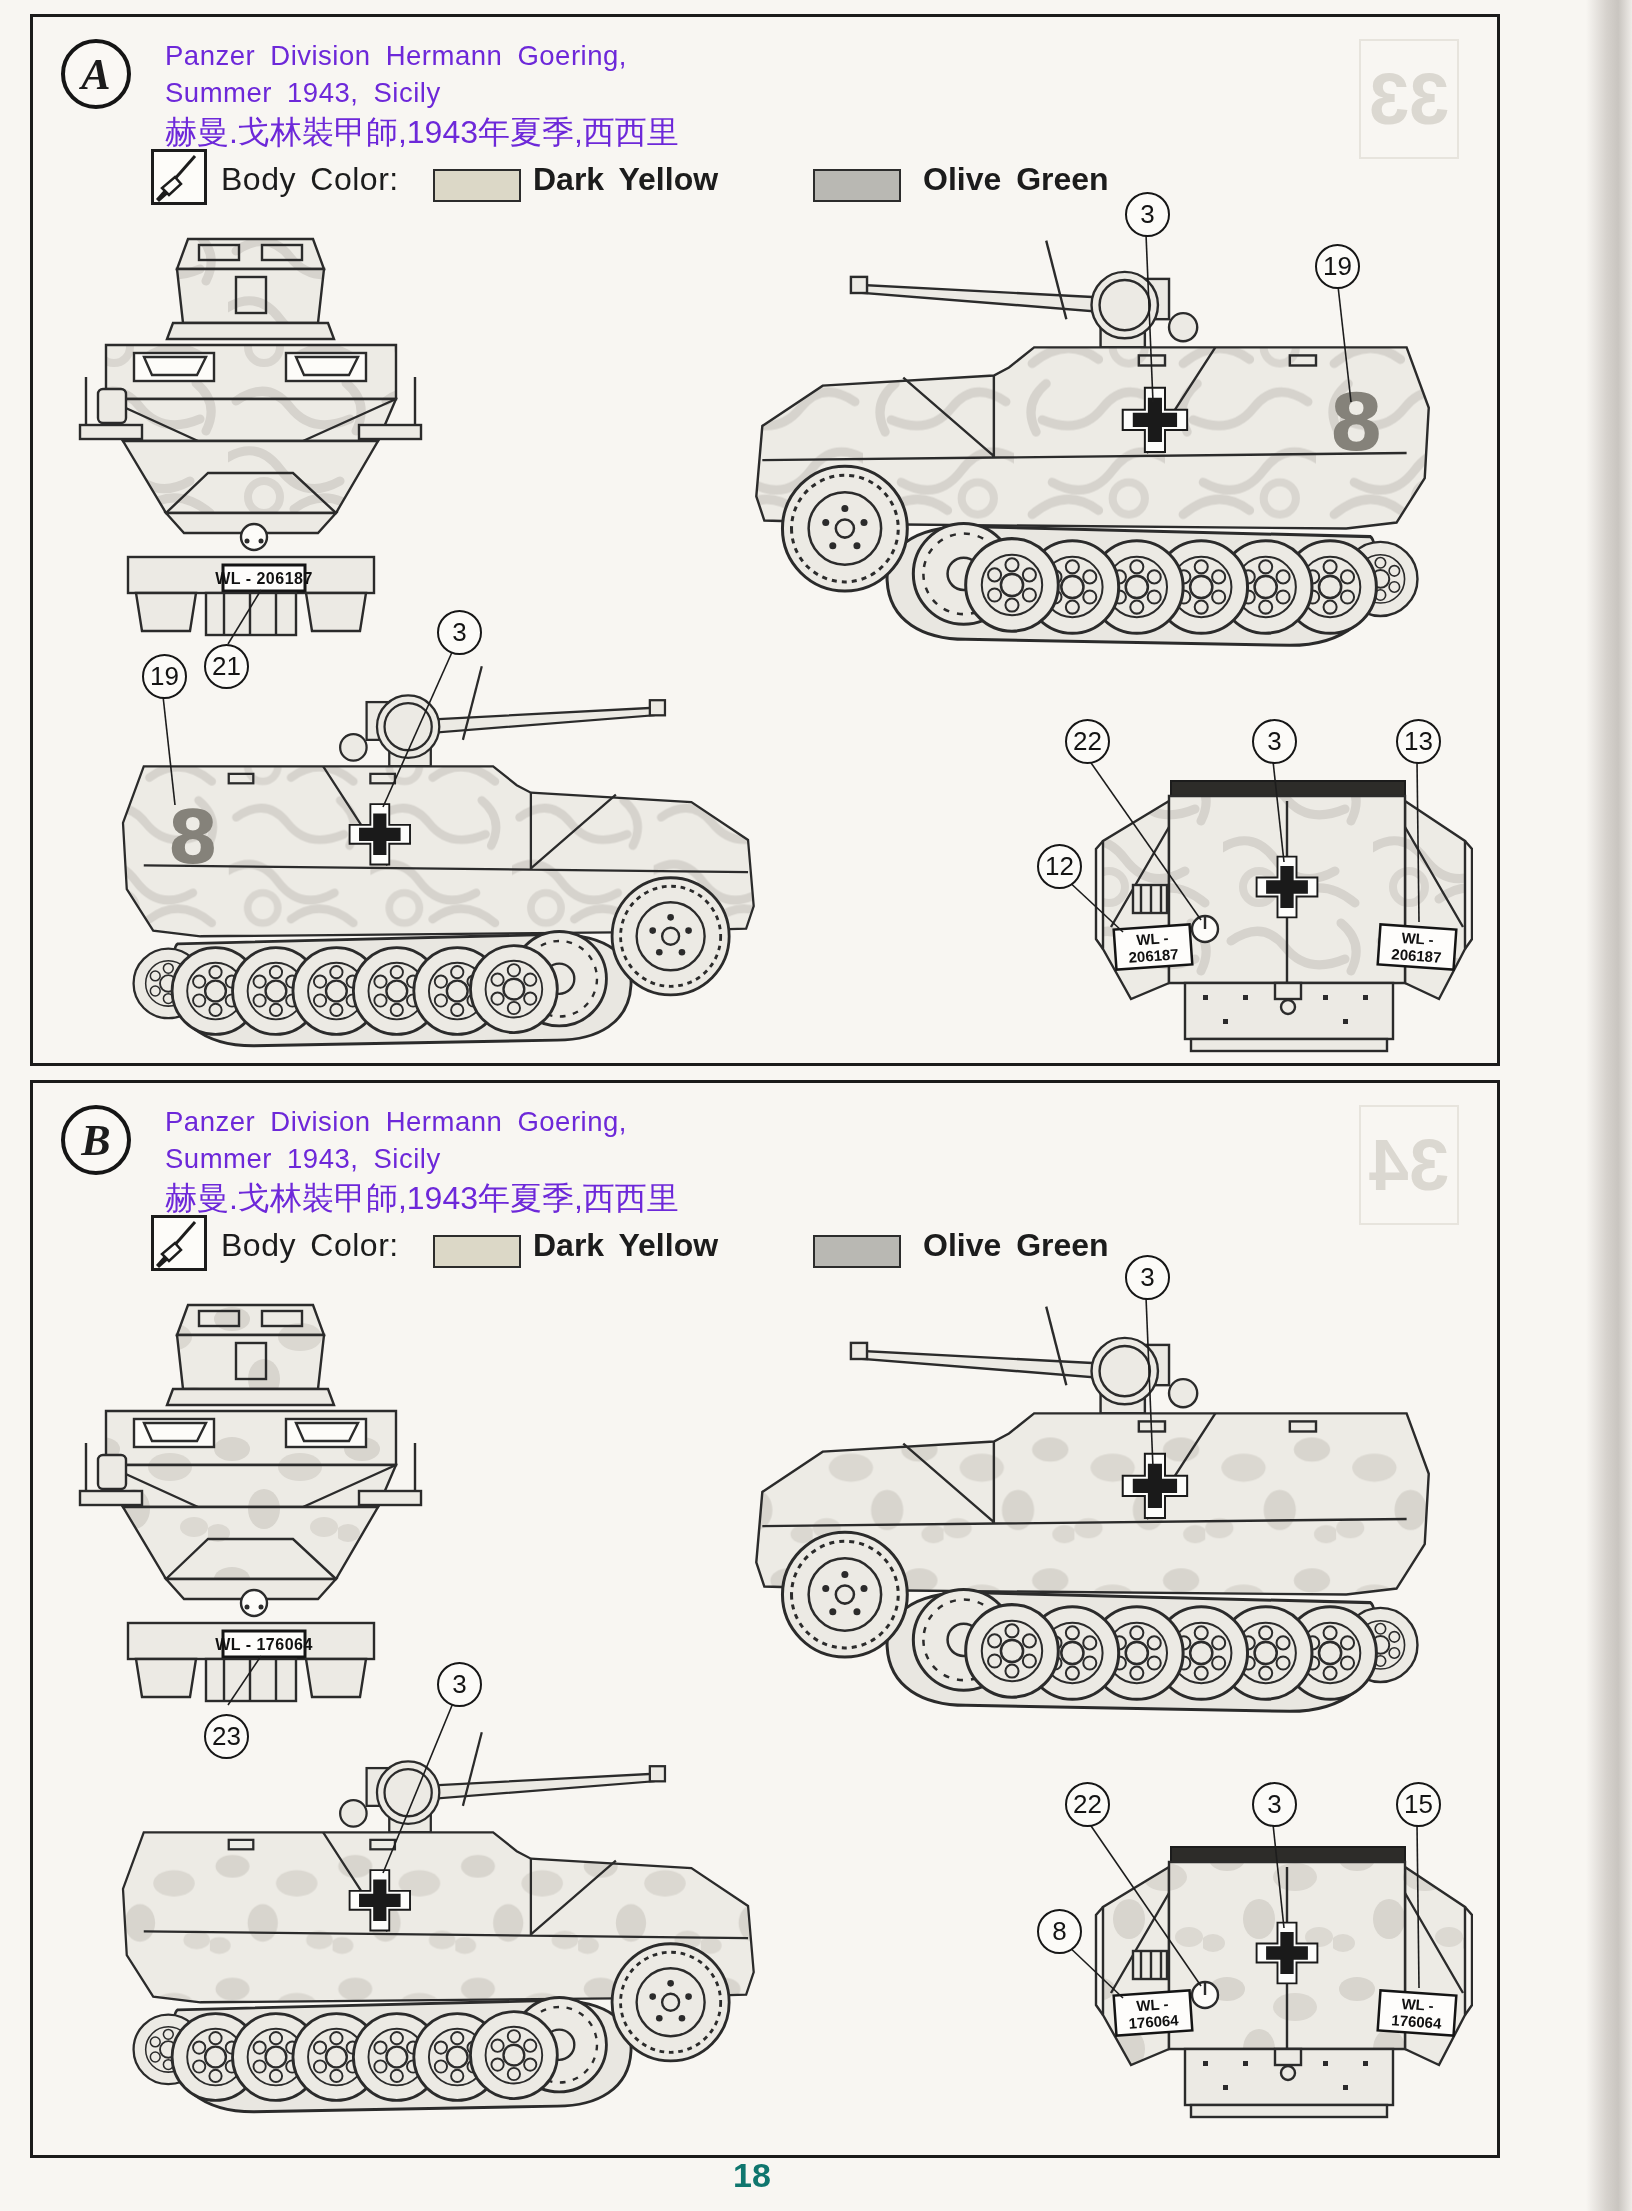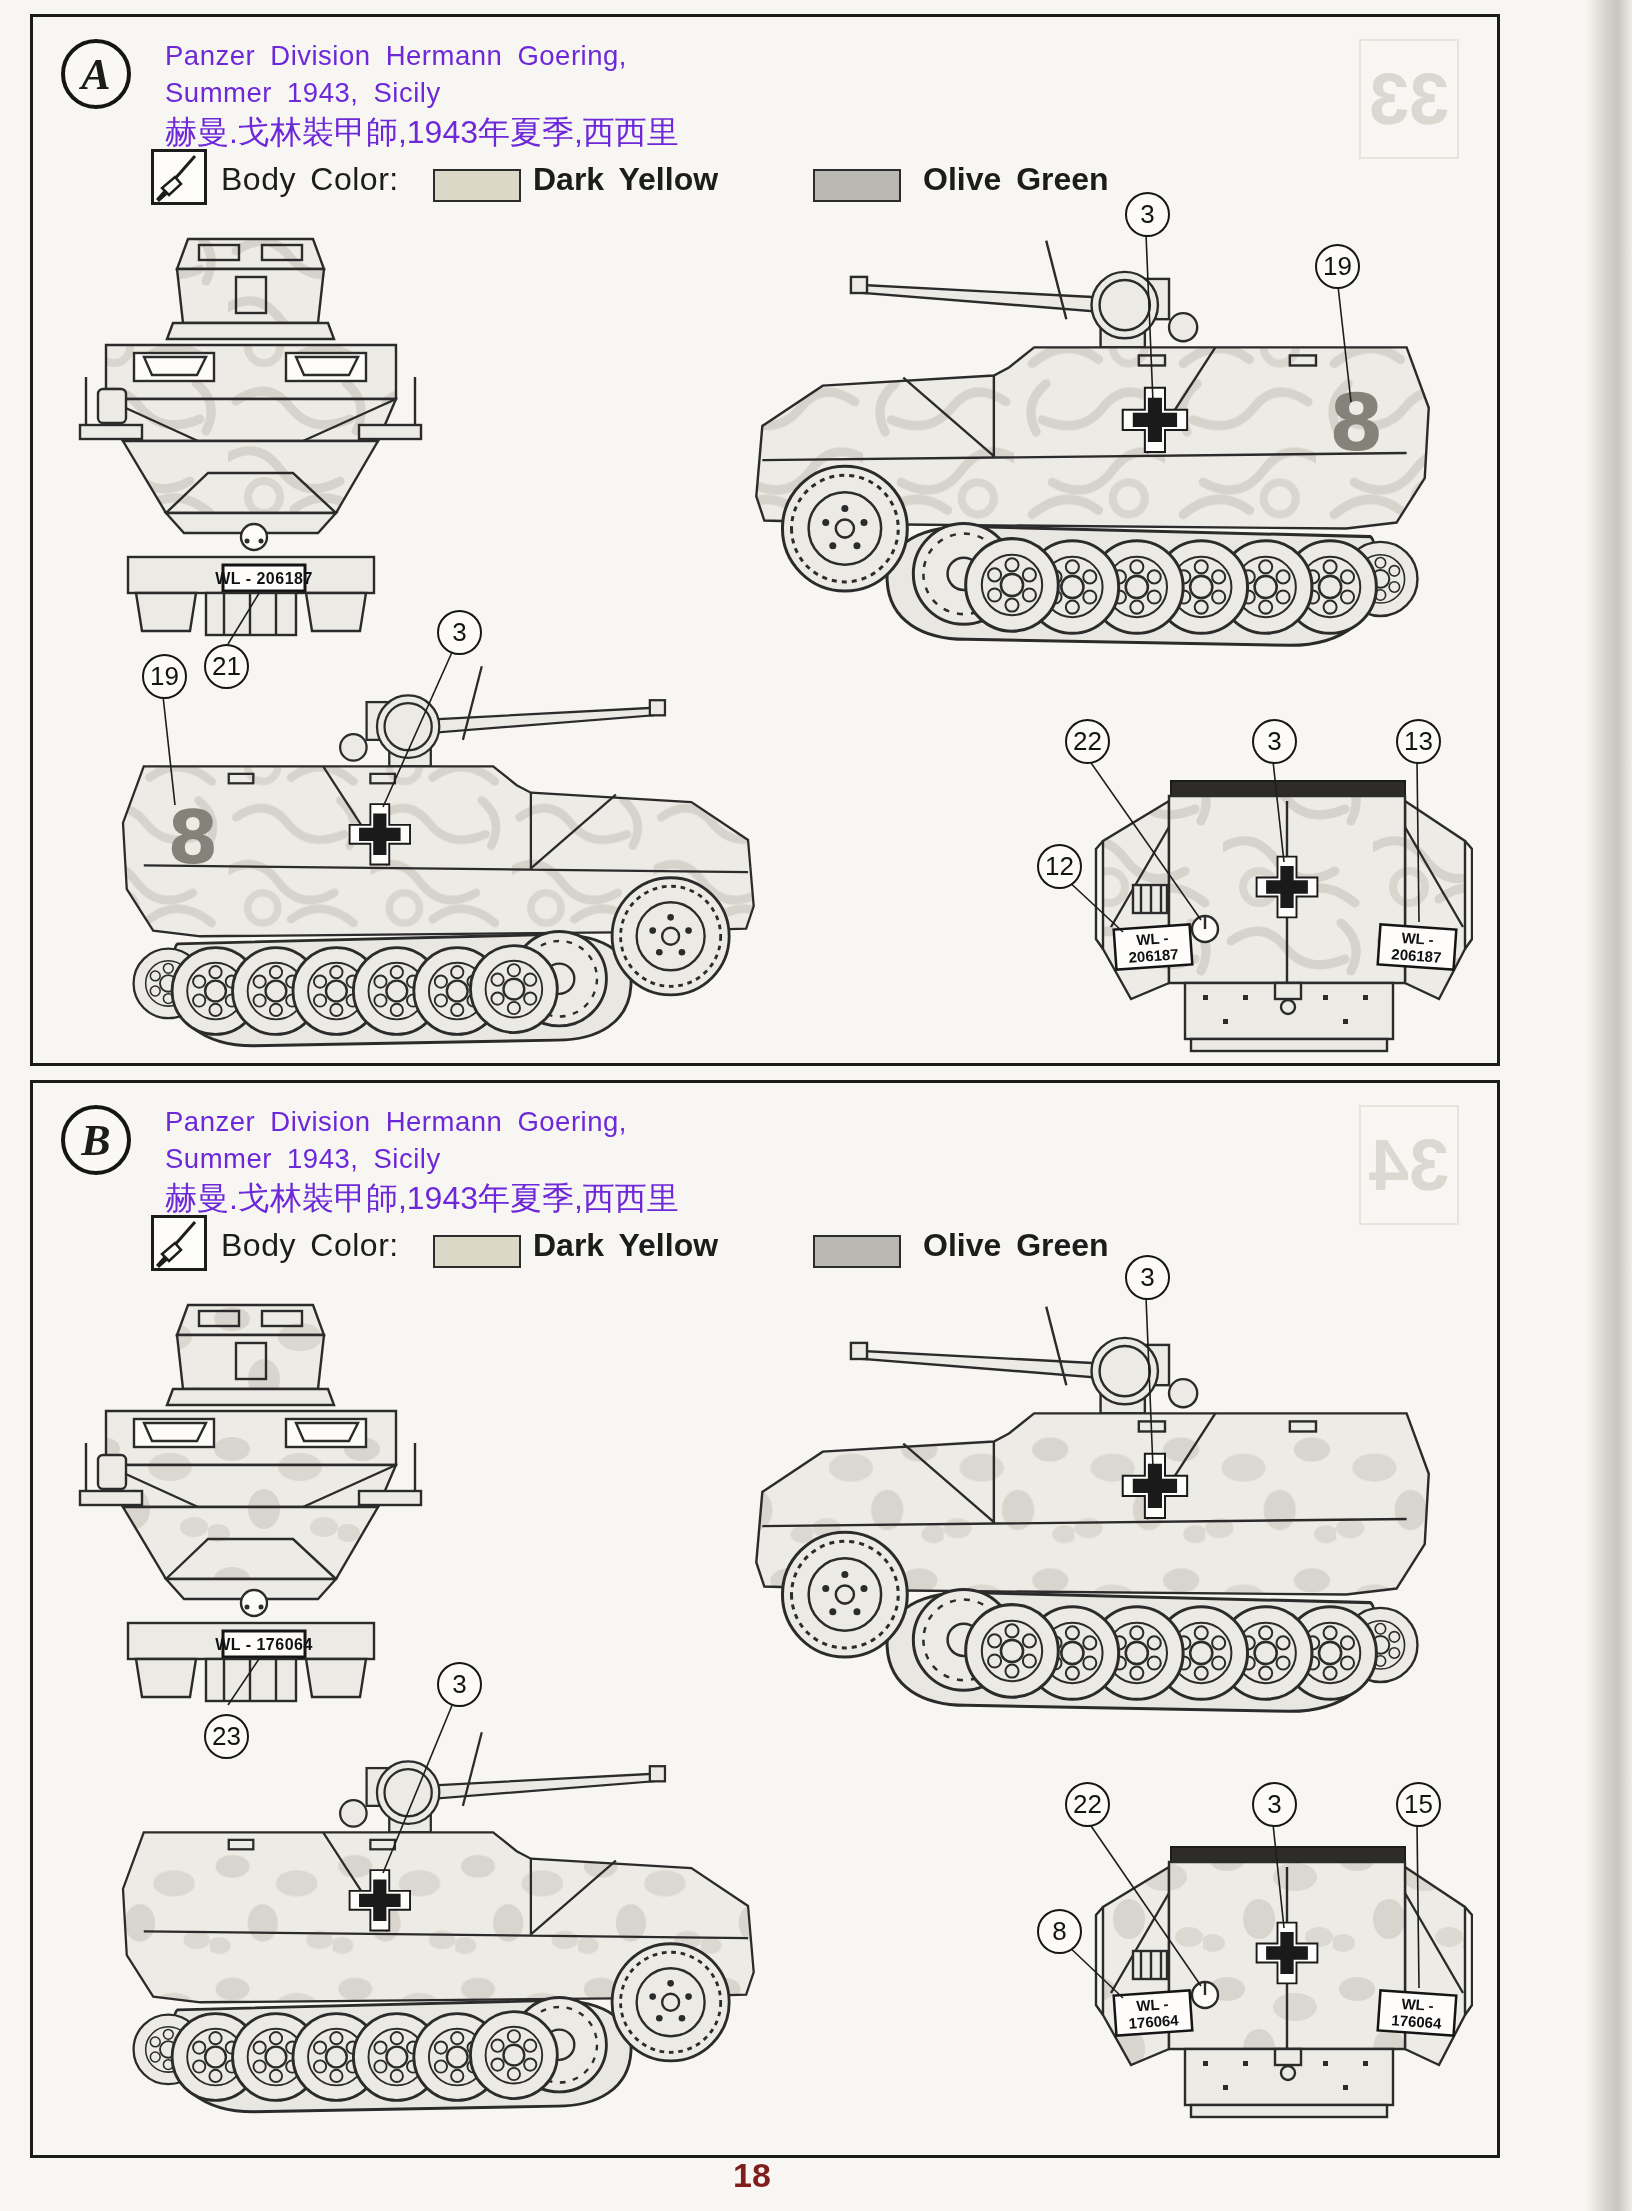--- a/index.html
+++ b/index.html
@@ -31,21 +31,21 @@
   .nm-dy{left:500px;}
   .nm-og{left:890px;}
   
   .veh{position:absolute;}
   .leaders{position:absolute;left:0;top:0;pointer-events:none;}
   .leaders line{stroke:#1d1d1d;stroke-width:1.6;}
   .callout{position:absolute;width:41px;height:41px;border:2.5px solid #161616;border-radius:50%;
         background:#fcfbf8;display:flex;align-items:center;justify-content:center;
         font-size:26px;font-family:"Liberation Sans",sans-serif;color:#141414;z-index:5;}
   .pagenum{position:absolute;left:0;width:1504px;top:2156px;text-align:center;
-        font:bold 34px "Liberation Sans",sans-serif;color:#7f1d1d;}
+        font:bold 34px "Liberation Sans",sans-serif;color:#0f766e;}
   
   .ln{fill:none;stroke:#2b2b2b;stroke-width:2.4;}
   .fillpart{fill:#eceae4;stroke:#2b2b2b;stroke-width:2.4;}
   .white{fill:#fdfcf9;stroke:#2b2b2b;stroke-width:2.4;}
   text.plate{font:bold 16px "Liberation Sans",sans-serif;fill:#111;letter-spacing:.5px;}
   text.plate2{font:bold 15px "Liberation Sans",sans-serif;fill:#111;}
   text.stencil{font:bold 78px "DejaVu Sans",sans-serif;fill:#85827a;}
 </style>
 </head>
 <body>

